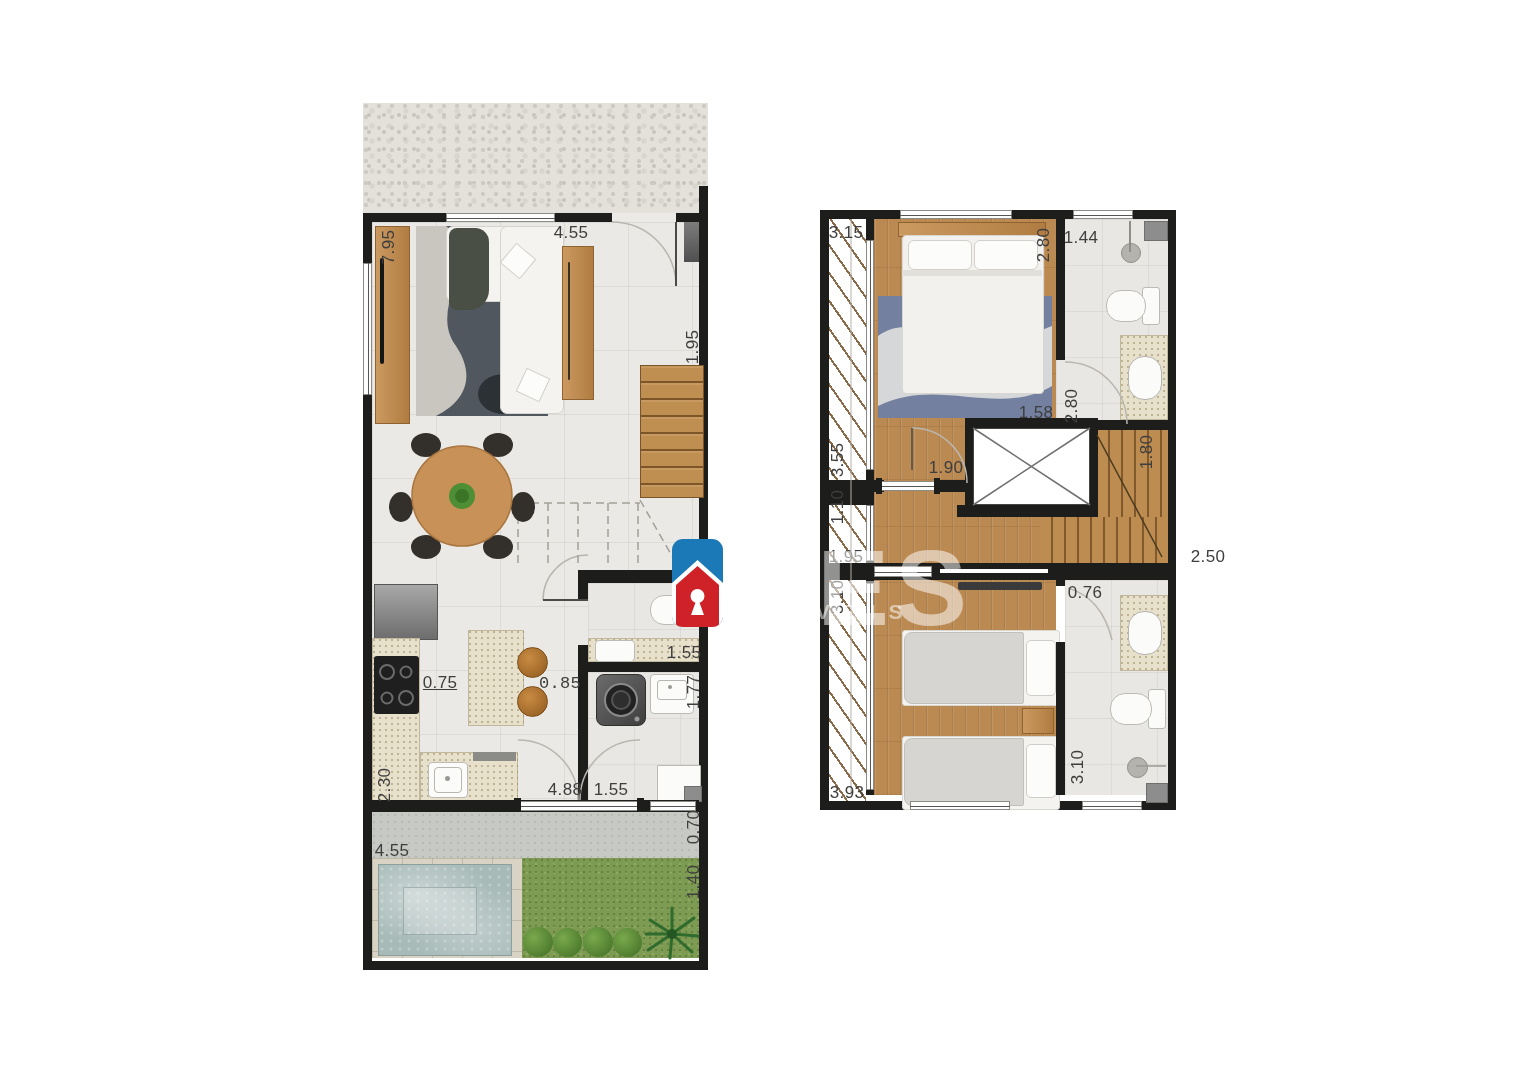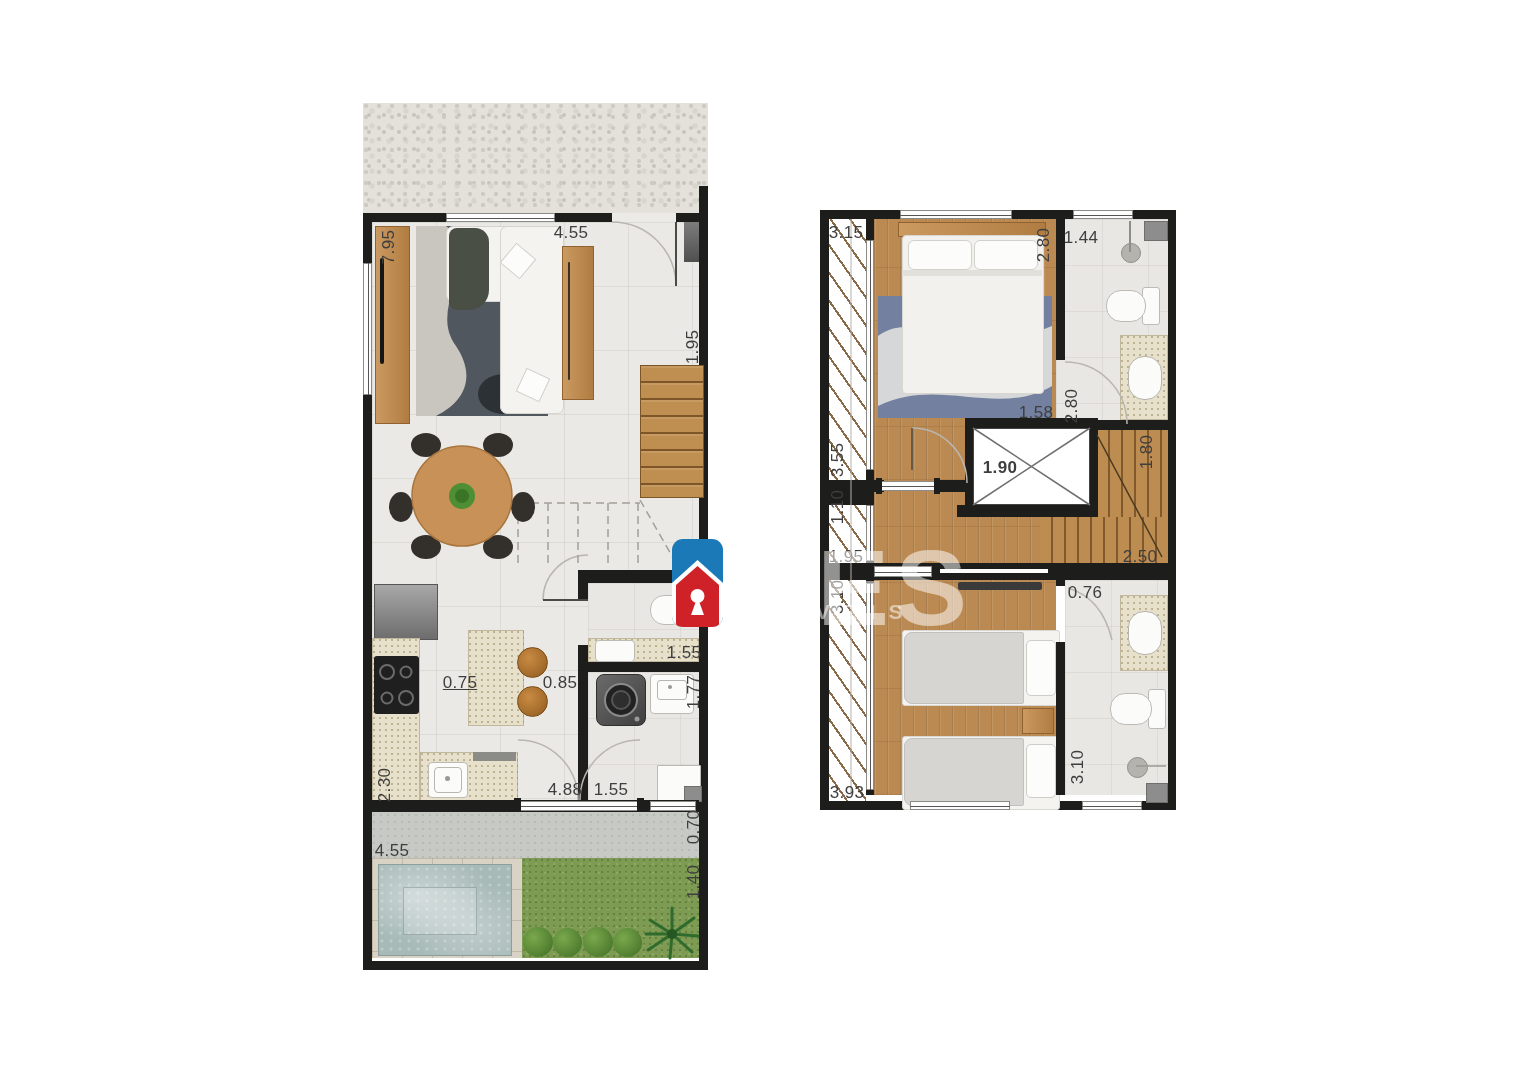--- a/index.html
+++ b/index.html
@@ -323,43 +323,43 @@
   <line x1="1130" y1="252" x2="1130" y2="221" stroke="#8f8d88" stroke-width="2"></line>
   <line x1="1136" y1="766" x2="1166" y2="766" stroke="#9a9892" stroke-width="1.5"></line>
 
   <line x1="851" y1="219" x2="851" y2="795" stroke="#b5b2ac" stroke-width="1"></line>
 </svg>
 
 <div class="labels">
     <span class="dim v" style="left: 389px; top: 247px;">7.95</span>
     <span class="dim" style="left: 571px; top: 233px;">4.55</span>
     <span class="dim v" style="left: 693px; top: 347px;">1.95</span>
-    <span class="dim" style="left: 460px; top: 683px; text-decoration: underline;">0.75</span>
-    <span class="dim" style="left: 560px; top: 683px;">0.85</span>
+    <span class="dim" style="left: 440px; top: 683px; text-decoration: underline;">0.75</span>
+    <span class="dim" style="left: 560px; top: 683px; font-family: Liberation Mono, monospace;">0.85</span>
     <span class="dim" style="left: 684px; top: 653px;">1.55</span>
     <span class="dim v" style="left: 694px; top: 692px;">1.77</span>
     <span class="dim v" style="left: 385px; top: 785px;">2.30</span>
     <span class="dim" style="left: 565px; top: 790px;">4.88</span>
     <span class="dim" style="left: 611px; top: 790px;">1.55</span>
     <span class="dim v" style="left: 694px; top: 827px;">0.70</span>
     <span class="dim" style="left: 392px; top: 851px;">4.55</span>
     <span class="dim v" style="left: 694px; top: 882px;">1.40</span>
   </div>
 <div class="labels">
     <span class="dim" style="left: 846px; top: 233px;">3.15</span>
     <span class="dim v" style="left: 1044px; top: 245px;">2.80</span>
     <span class="dim" style="left: 1081px; top: 238px;">1.44</span>
     <span class="dim" style="left: 1036px; top: 413px;">1.58</span>
     <span class="dim v" style="left: 1072px; top: 406px;">2.80</span>
     <span class="dim v" style="left: 838px; top: 460px;">3.55</span>
-    <span class="dim" style="left: 1000px; top: 468px; font-weight: bold;">1.90</span>
+    <span class="dim" style="left: 946px; top: 468px;">1.90</span>
     <span class="dim v" style="left: 1147px; top: 452px;">1.80</span>
     <span class="dim v" style="left: 838px; top: 507px;">1.10</span>
     <span class="dim" style="left: 846px; top: 557px;">1.95</span>
-    <span class="dim" style="left: 1140px; top: 557px;">2.50</span>
+    <span class="dim" style="left: 1208px; top: 557px;">2.50</span>
     <span class="dim v" style="left: 838px; top: 597px;">3.10</span>
     <span class="dim" style="left: 1085px; top: 593px;">0.76</span>
     <span class="dim v" style="left: 1078px; top: 767px;">3.10</span>
     <span class="dim" style="left: 847px; top: 793px;">3.93</span>
   </div>
 
 <div class="wm-big">RES</div>
 <div class="wm-small">IMÓVEIS</div>
 <svg class="abs" style="left:672px;top:539px;z-index:41;" width="51" height="88" viewBox="0 0 51 88">
   <defs>

